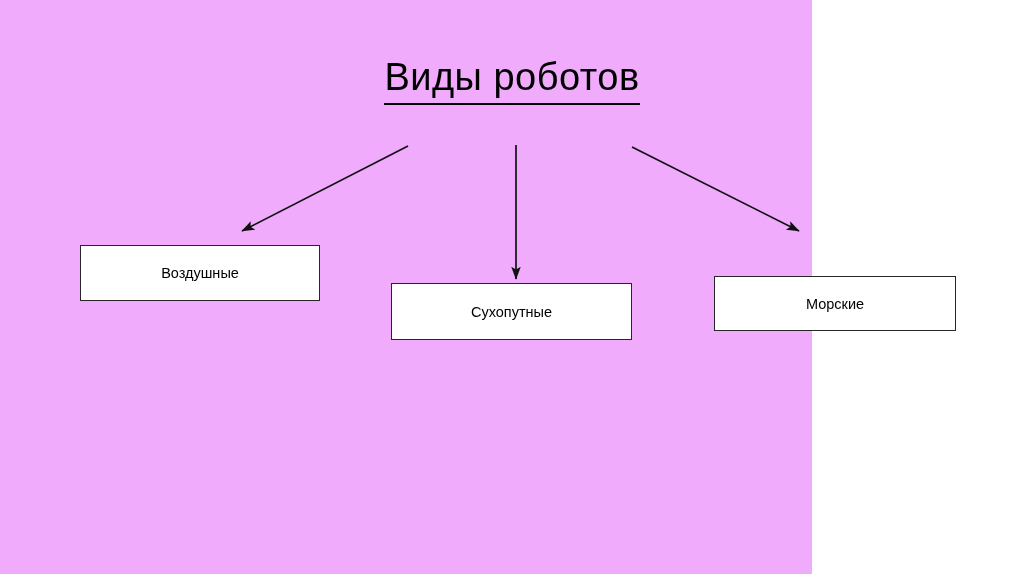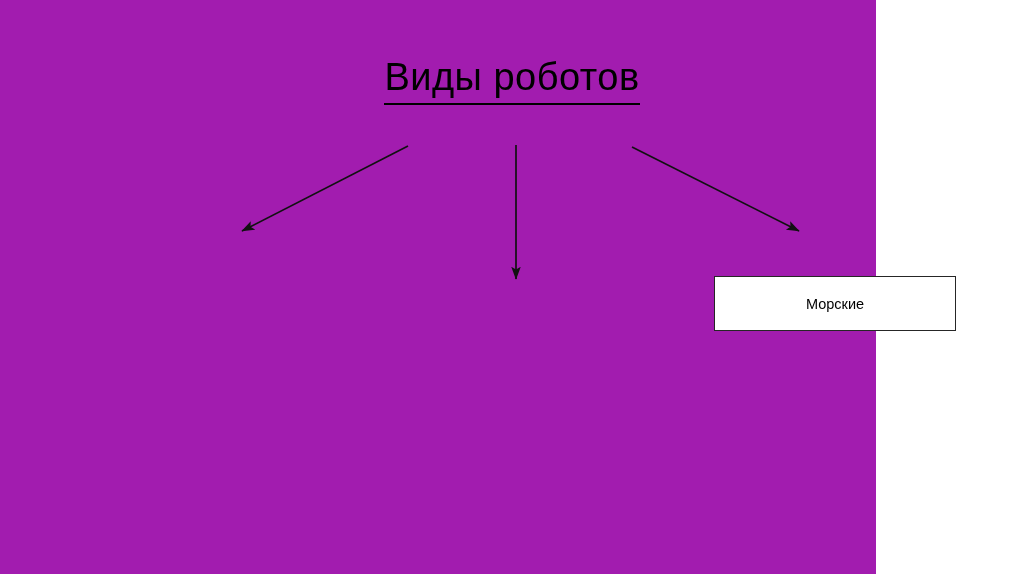--- a/index.html
+++ b/index.html
@@ -8,23 +8,23 @@
   }
   body {
     width: 1024px;
     height: 574px;
     background: #ffffff;
     font-family: "Liberation Sans", sans-serif;
     overflow: hidden;
   }
   #slide {
     position: relative;
-    width: 876px;
+    width: 812px;
     height: 574px;
-    background: #a21caf;
+    background: #f0abfc;
   }
   
   #title-wrap {
     position: absolute;
     left: 0;
     top: 54px;
     width: 1024px;
     text-align: center;
   }
   #slide-title {
@@ -85,19 +85,25 @@
       </marker>
     </defs>
 
     <line x1="408" y1="146" x2="242" y2="231" stroke="#111111" stroke-width="1.7" marker-end="url(#ah)"></line>
 
     <line x1="516" y1="145" x2="516" y2="279" stroke="#111111" stroke-width="1.7" marker-end="url(#ah)"></line>
 
     <line x1="632" y1="147" x2="799" y2="231" stroke="#111111" stroke-width="1.7" marker-end="url(#ah)"></line>
   </svg>
 
+  <div class="node-box" id="box-air">
+    <span class="node-label">Воздушные</span>
+  </div>
 
+  <div class="node-box" id="box-land">
+    <span class="node-label">Сухопутные</span>
+  </div>
 
   <div class="node-box" id="box-sea">
     <span class="node-label">Морские</span>
   </div>
 
 </div>
 
 </body></html>

